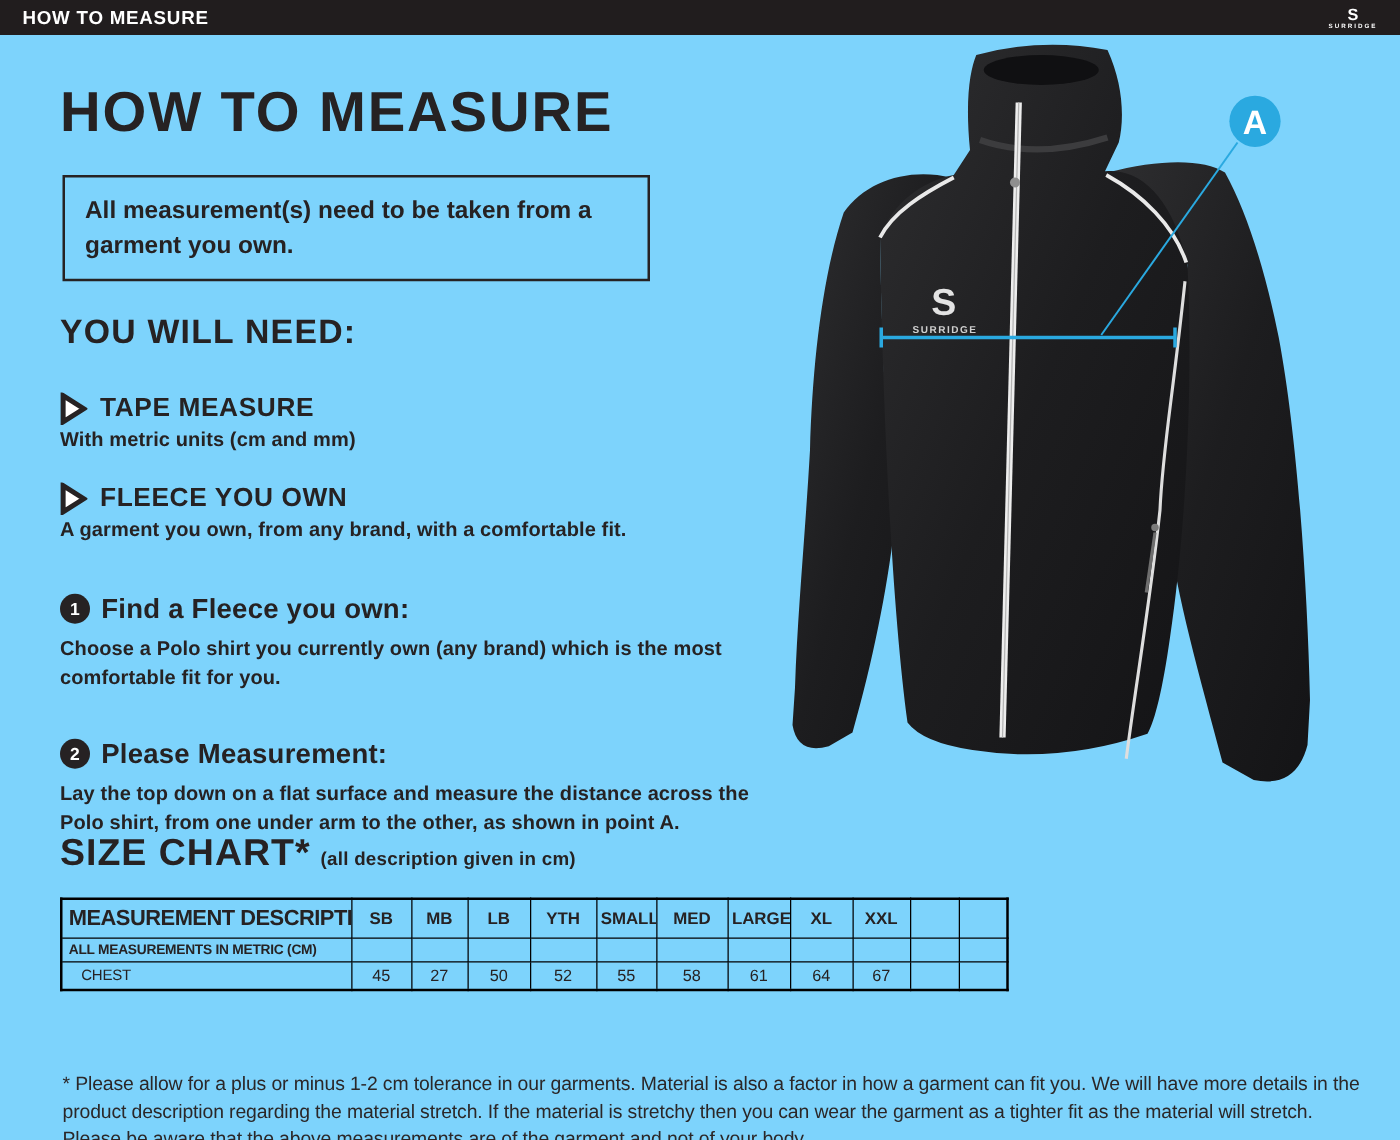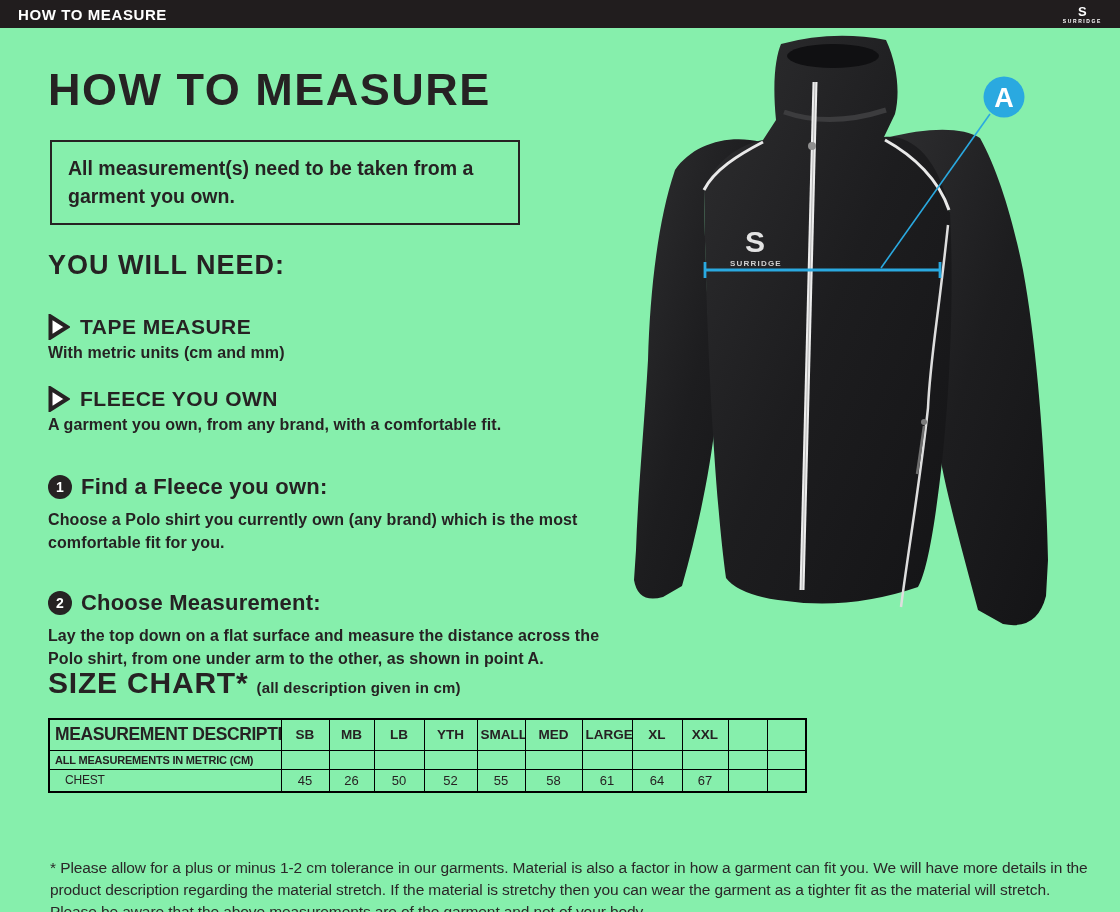--- a/index.html
+++ b/index.html
@@ -1,18 +1,18 @@
 <!DOCTYPE html>
 <html><head>
 <meta charset="utf-8">
 <style>
   * { margin:0; padding:0; box-sizing:border-box; }
   html,body { width:1120px; height:912px; background:#ffffff; overflow:hidden;
     font-family:"Liberation Sans", sans-serif; color:#262223; }
-  #stage { position:relative; width:1120px; height:912px; background:#86efac; }
+  #stage { position:relative; width:1120px; height:912px; background:#7dd3fc; }
 
   
   .topbar { position:absolute; left:0; top:0; width:1120px; height:28px;
     background:#211d1e; display:flex; align-items:center; justify-content:space-between;
     padding:0 14px 0 18px; }
   .topbar-title { color:#fff; font-size:15px; font-weight:bold; letter-spacing:.6px; }
   .topbar-logo { display:flex; flex-direction:column; align-items:center; line-height:1; padding-right:4px; }
   .topbar-logo .s-mark { color:#fff; font-size:13px; font-weight:bold; letter-spacing:0; }
   .topbar-logo .brand { color:#fff; font-size:5px; font-weight:bold; letter-spacing:1.6px; margin-top:1px; }
 
@@ -113,21 +113,21 @@
     <div class="head">
       <span class="num">1</span>
       <span class="title">Find a Fleece you own:</span>
     </div>
     <p class="desc">Choose a Polo shirt you currently own (any brand) which is the most comfortable fit for you.</p>
   </div>
 
   <div class="step step-2">
     <div class="head">
       <span class="num">2</span>
-      <span class="title">Choose Measurement:</span>
+      <span class="title">Please Measurement:</span>
     </div>
     <p class="desc">Lay the top down on a flat surface and measure the distance across the Polo shirt, from one under arm to the other, as shown in point A.</p>
   </div>
 
   <div class="size-chart-head">
     <span class="main">SIZE CHART*</span>
     <span class="sub">(all description given in cm)</span>
   </div>
 
   <table class="size-chart">
@@ -170,21 +170,21 @@
       <td></td>
       <td></td>
       <td></td>
       <td></td>
       <td></td>
       <td></td>
     </tr>
     <tr class="chest-row">
       <td class="desc-col">CHEST</td>
       <td>45</td>
-      <td>26</td>
+      <td>27</td>
       <td>50</td>
       <td>52</td>
       <td>55</td>
       <td>58</td>
       <td>61</td>
       <td>64</td>
       <td>67</td>
       <td></td>
       <td></td>
     </tr>

